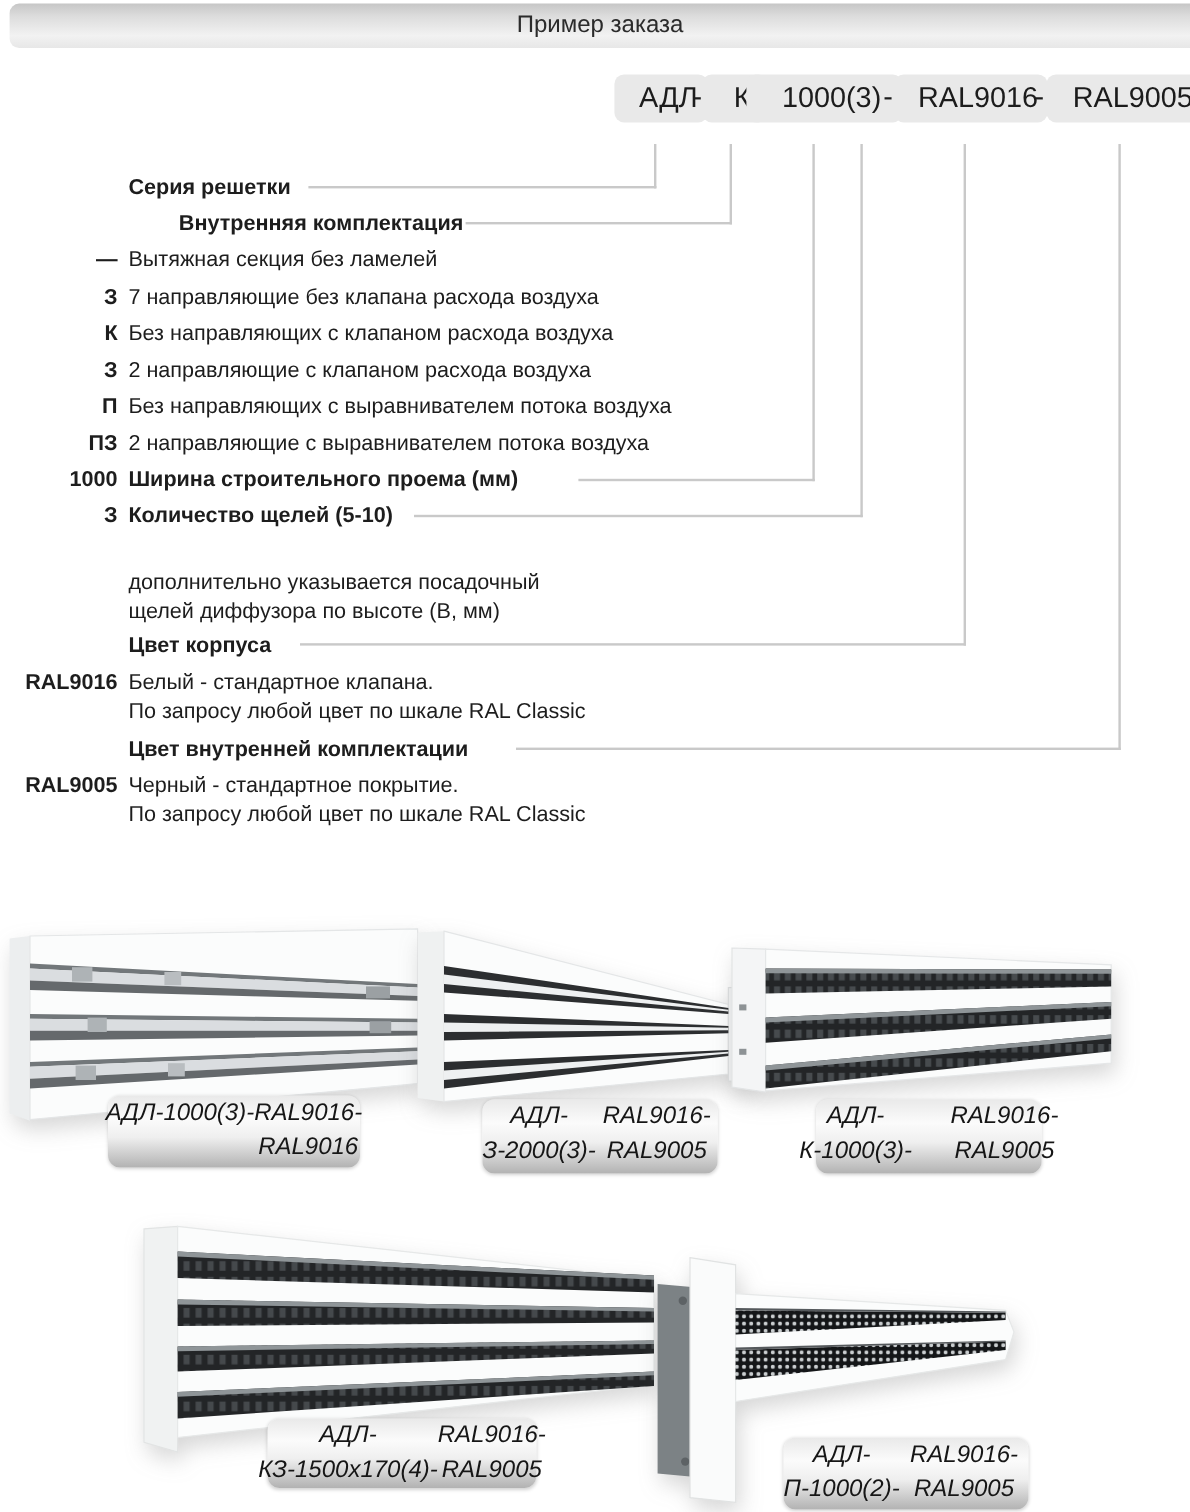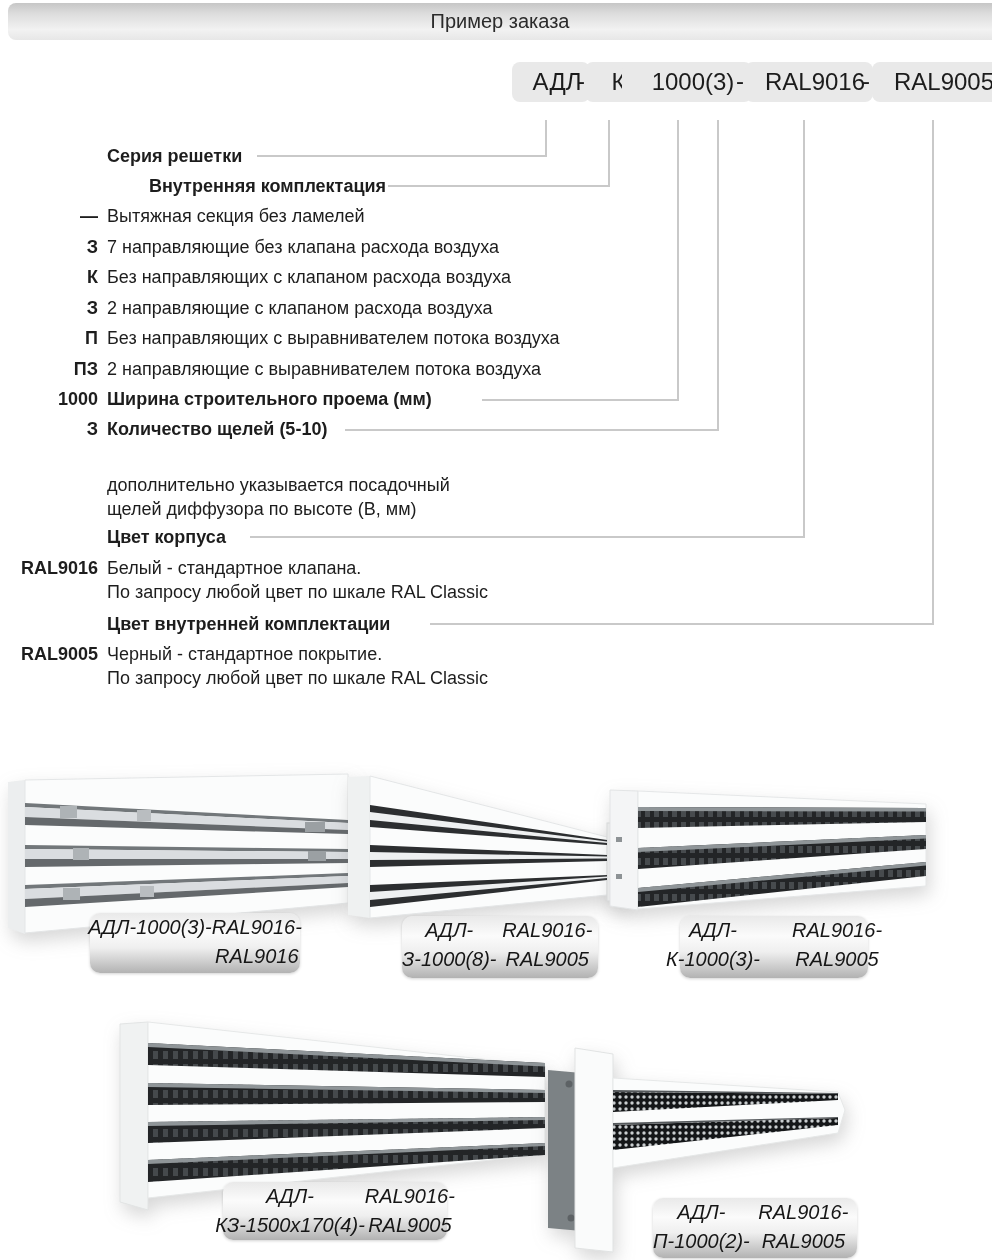--- a/index.html
+++ b/index.html
@@ -245,21 +245,21 @@
 
     <polygon points="68,85 293,78 293,85 68,110" fill="url(#p5)"></polygon>
     <polygon points="68,83 293,77 293,78 68,85" fill="#55595c"></polygon>
   </svg>
 
   <div class="plabel" style="left:90px;top:913px;width:210px;height:60px;">
     <span>АДЛ-1000(3)-</span>
     <span>RAL9016-RAL9016</span>
   </div>
   <div class="plabel" style="left:402px;top:916px;width:196px;height:62px;">
-    <span>АДЛ-З-1000(8)-</span>
+    <span>АДЛ-З-2000(3)-</span>
     <span>RAL9016-RAL9005</span>
   </div>
   <div class="plabel" style="left:680px;top:916px;width:188px;height:62px;gap:32px;">
     <span>АДЛ-К-1000(3)-</span>
     <span>RAL9016-RAL9005</span>
   </div>
   <div class="plabel" style="left:223px;top:1182px;width:224px;height:58px;">
     <span>АДЛ-КЗ-1500х170(4)-</span>
     <span>RAL9016-RAL9005</span>
   </div>

